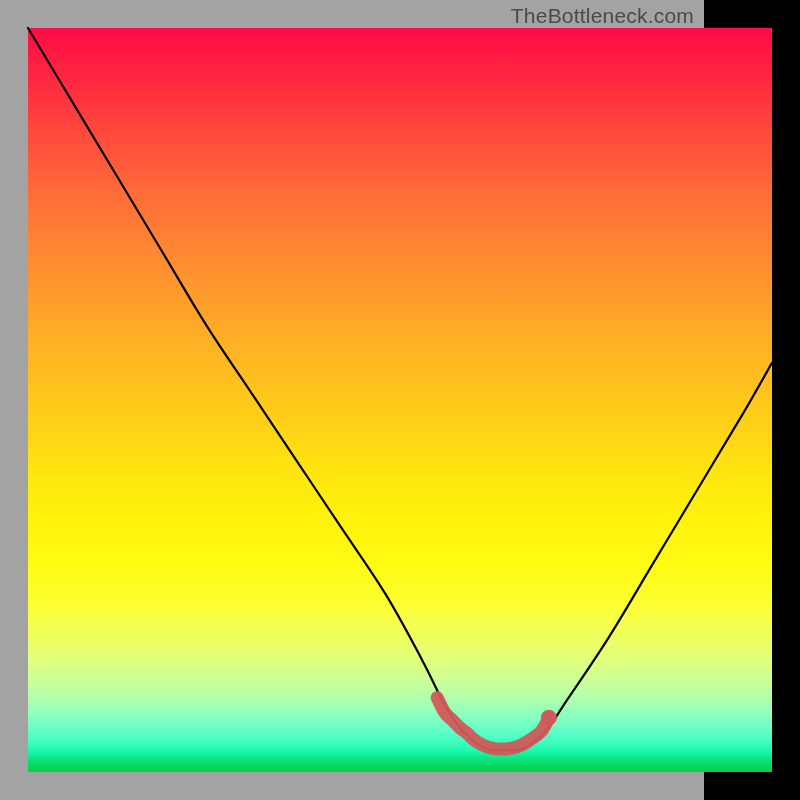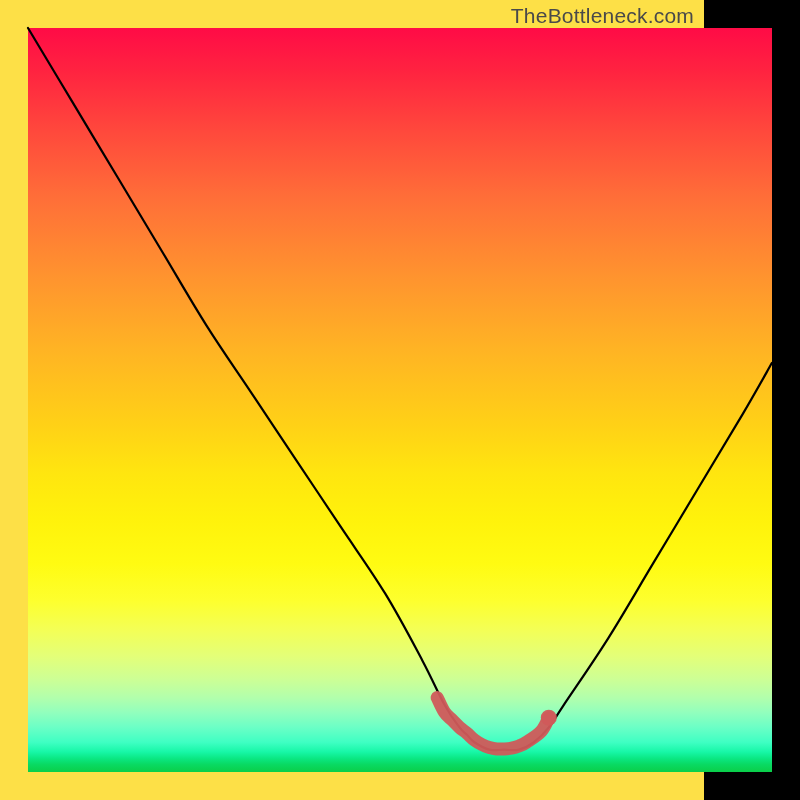--- a/index.html
+++ b/index.html
@@ -8,21 +8,21 @@
     width: 800px;
     height: 800px;
     background: #000;
     overflow: hidden;
     font-family: Arial, Helvetica, sans-serif;
   }
   .frame {
     position: relative;
     width: 704px;
     height: 800px;
-    background: #fde047;
+    background: #a3a3a3;
   }
   .plot-area {
     position: absolute;
     left: 28px;
     top: 28px;
     width: 744px;
     height: 744px;
     background: linear-gradient(to bottom,
       #ff0b46 0%,
       #ff2440 6%,

